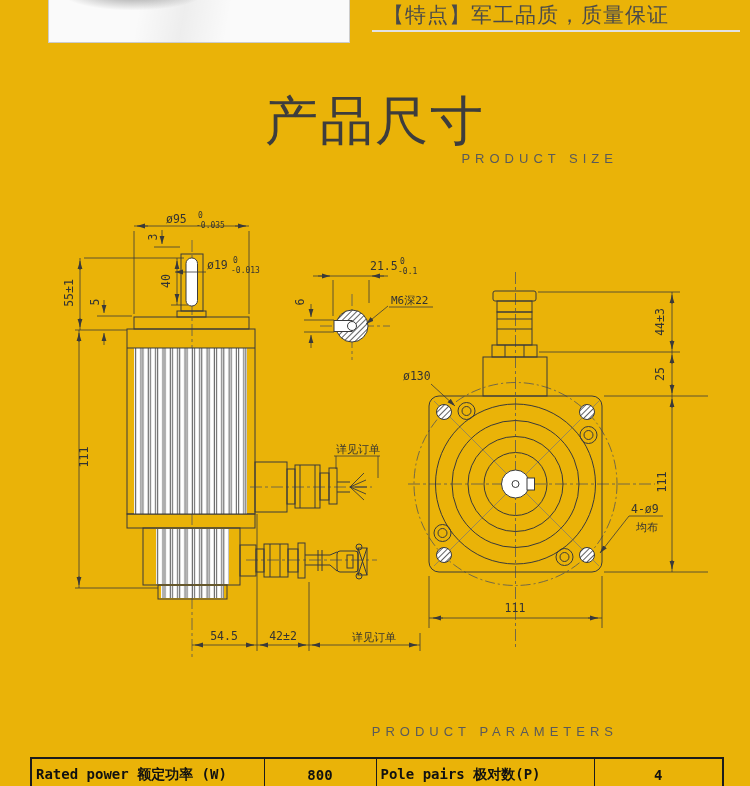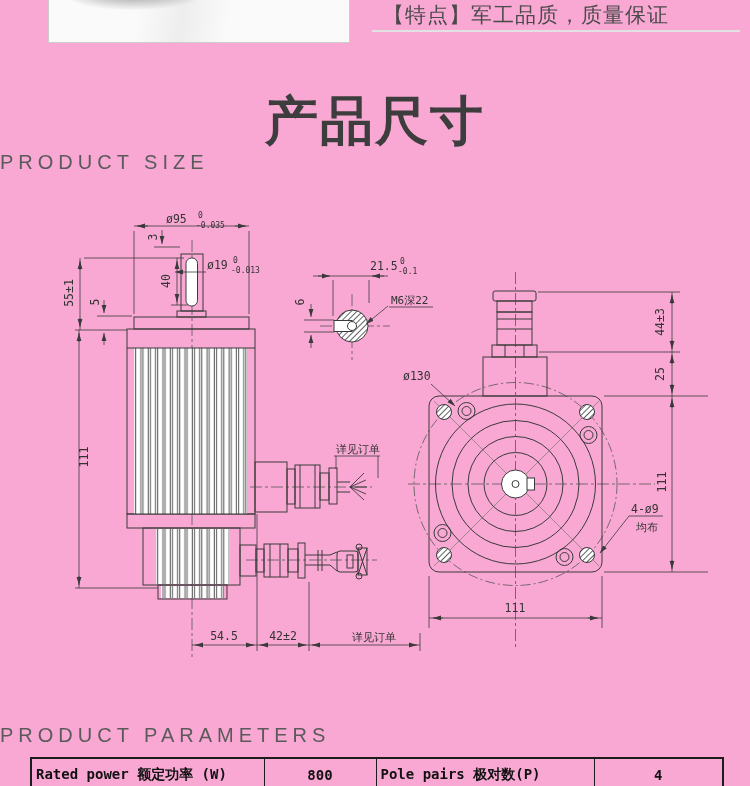--- a/index.html
+++ b/index.html
@@ -1,27 +1,27 @@
 <!DOCTYPE html>
 <html><head>
 <meta charset="utf-8">
 <style>
   html,body{margin:0;padding:0;background:#fff;}
-  .page{position:relative;width:750px;height:786px;background:#f9a8d4;overflow:hidden;
+  .page{position:relative;width:750px;height:786px;background:#eab308;overflow:hidden;
         font-family:"Liberation Sans",sans-serif;color:#3a3a3a;}
   
   .photo{position:absolute;left:48px;top:-14px;width:300px;height:55px;
          background:#fafafa;border:1px solid #ccc;
          background-image:radial-gradient(ellipse 120px 30px at 28% 10%, rgba(30,30,30,.45), rgba(30,30,30,0) 60%),
                           linear-gradient(100deg, rgba(0,0,0,0) 30%, rgba(0,0,0,.05) 45%, rgba(0,0,0,0) 60%);}
   .features{position:absolute;left:383px;top:1px;font-size:21px;font-weight:500;color:#4a4a4a;letter-spacing:1px;}
   .features-rule{position:absolute;left:372px;top:30px;width:368px;height:0;border-top:2px solid #e2e2e2;}
   
-  .sec-title{position:absolute;left:0;width:750px;text-align:center;font-weight:700;color:#3d3d3d;font-size:53px;letter-spacing:2px;}
-  .sec-sub{position:absolute;left:0;width:618px;text-align:left;color:#5a5a5a;font-size:20px;letter-spacing:5px;}
+  .sec-title{position:absolute;left:0;width:750px;text-align:center;font-weight:400;color:#3d3d3d;font-size:53px;letter-spacing:2px;}
+  .sec-sub{position:absolute;left:0;width:618px;text-align:right;color:#5a5a5a;font-size:13px;letter-spacing:5px;}
   .t1{top:86px;} .s1{top:151px;} .t2{top:669px;} .s2{top:724px;}
   
   svg.draw{position:absolute;left:0;top:195px;}
   svg.draw text{font-family:"DejaVu Sans Mono","Liberation Mono",monospace;fill:#333;}
   .dim{font-size:11.5px;} .dimsm{font-size:8px;} .dimcn{font-size:11px;}
   
   table.params{position:absolute;left:30px;top:757px;width:692px;border-collapse:collapse;
                border:2px solid #1c1c1c;table-layout:fixed;
                font-family:"DejaVu Sans Mono","Liberation Mono",monospace;font-weight:bold;font-size:14px;color:#111;}
   table.params td{border:1px solid #1c1c1c;height:32px;padding:0 4px;overflow:hidden;white-space:nowrap;}

